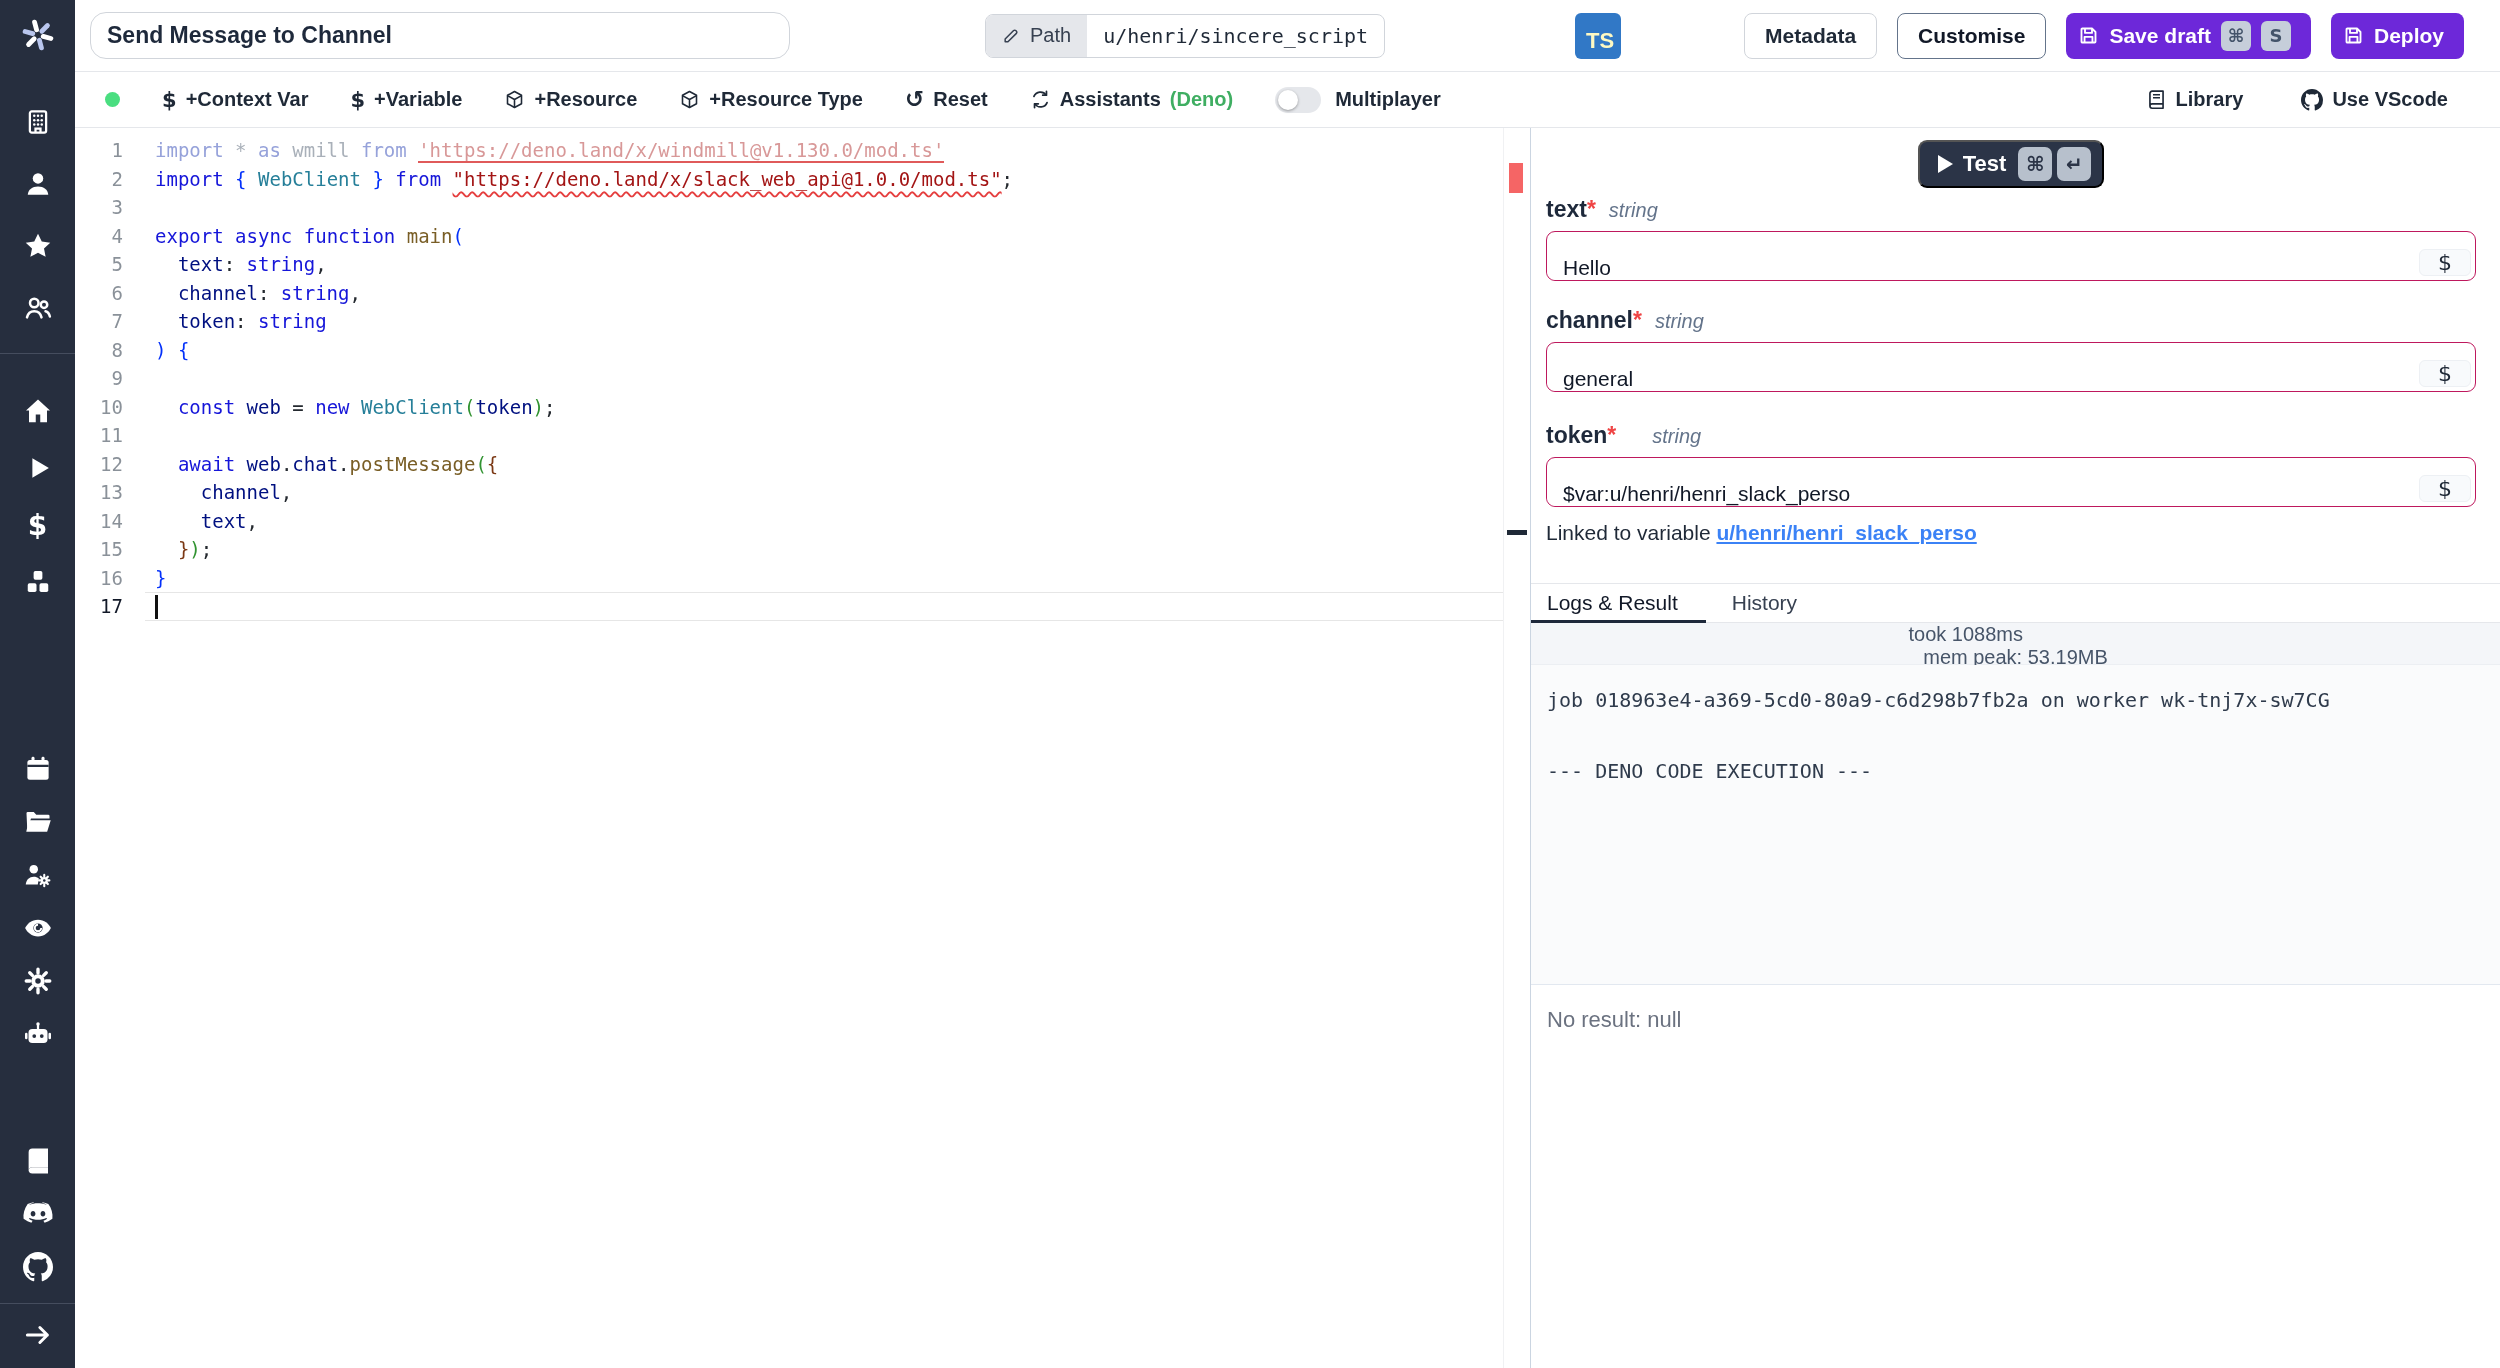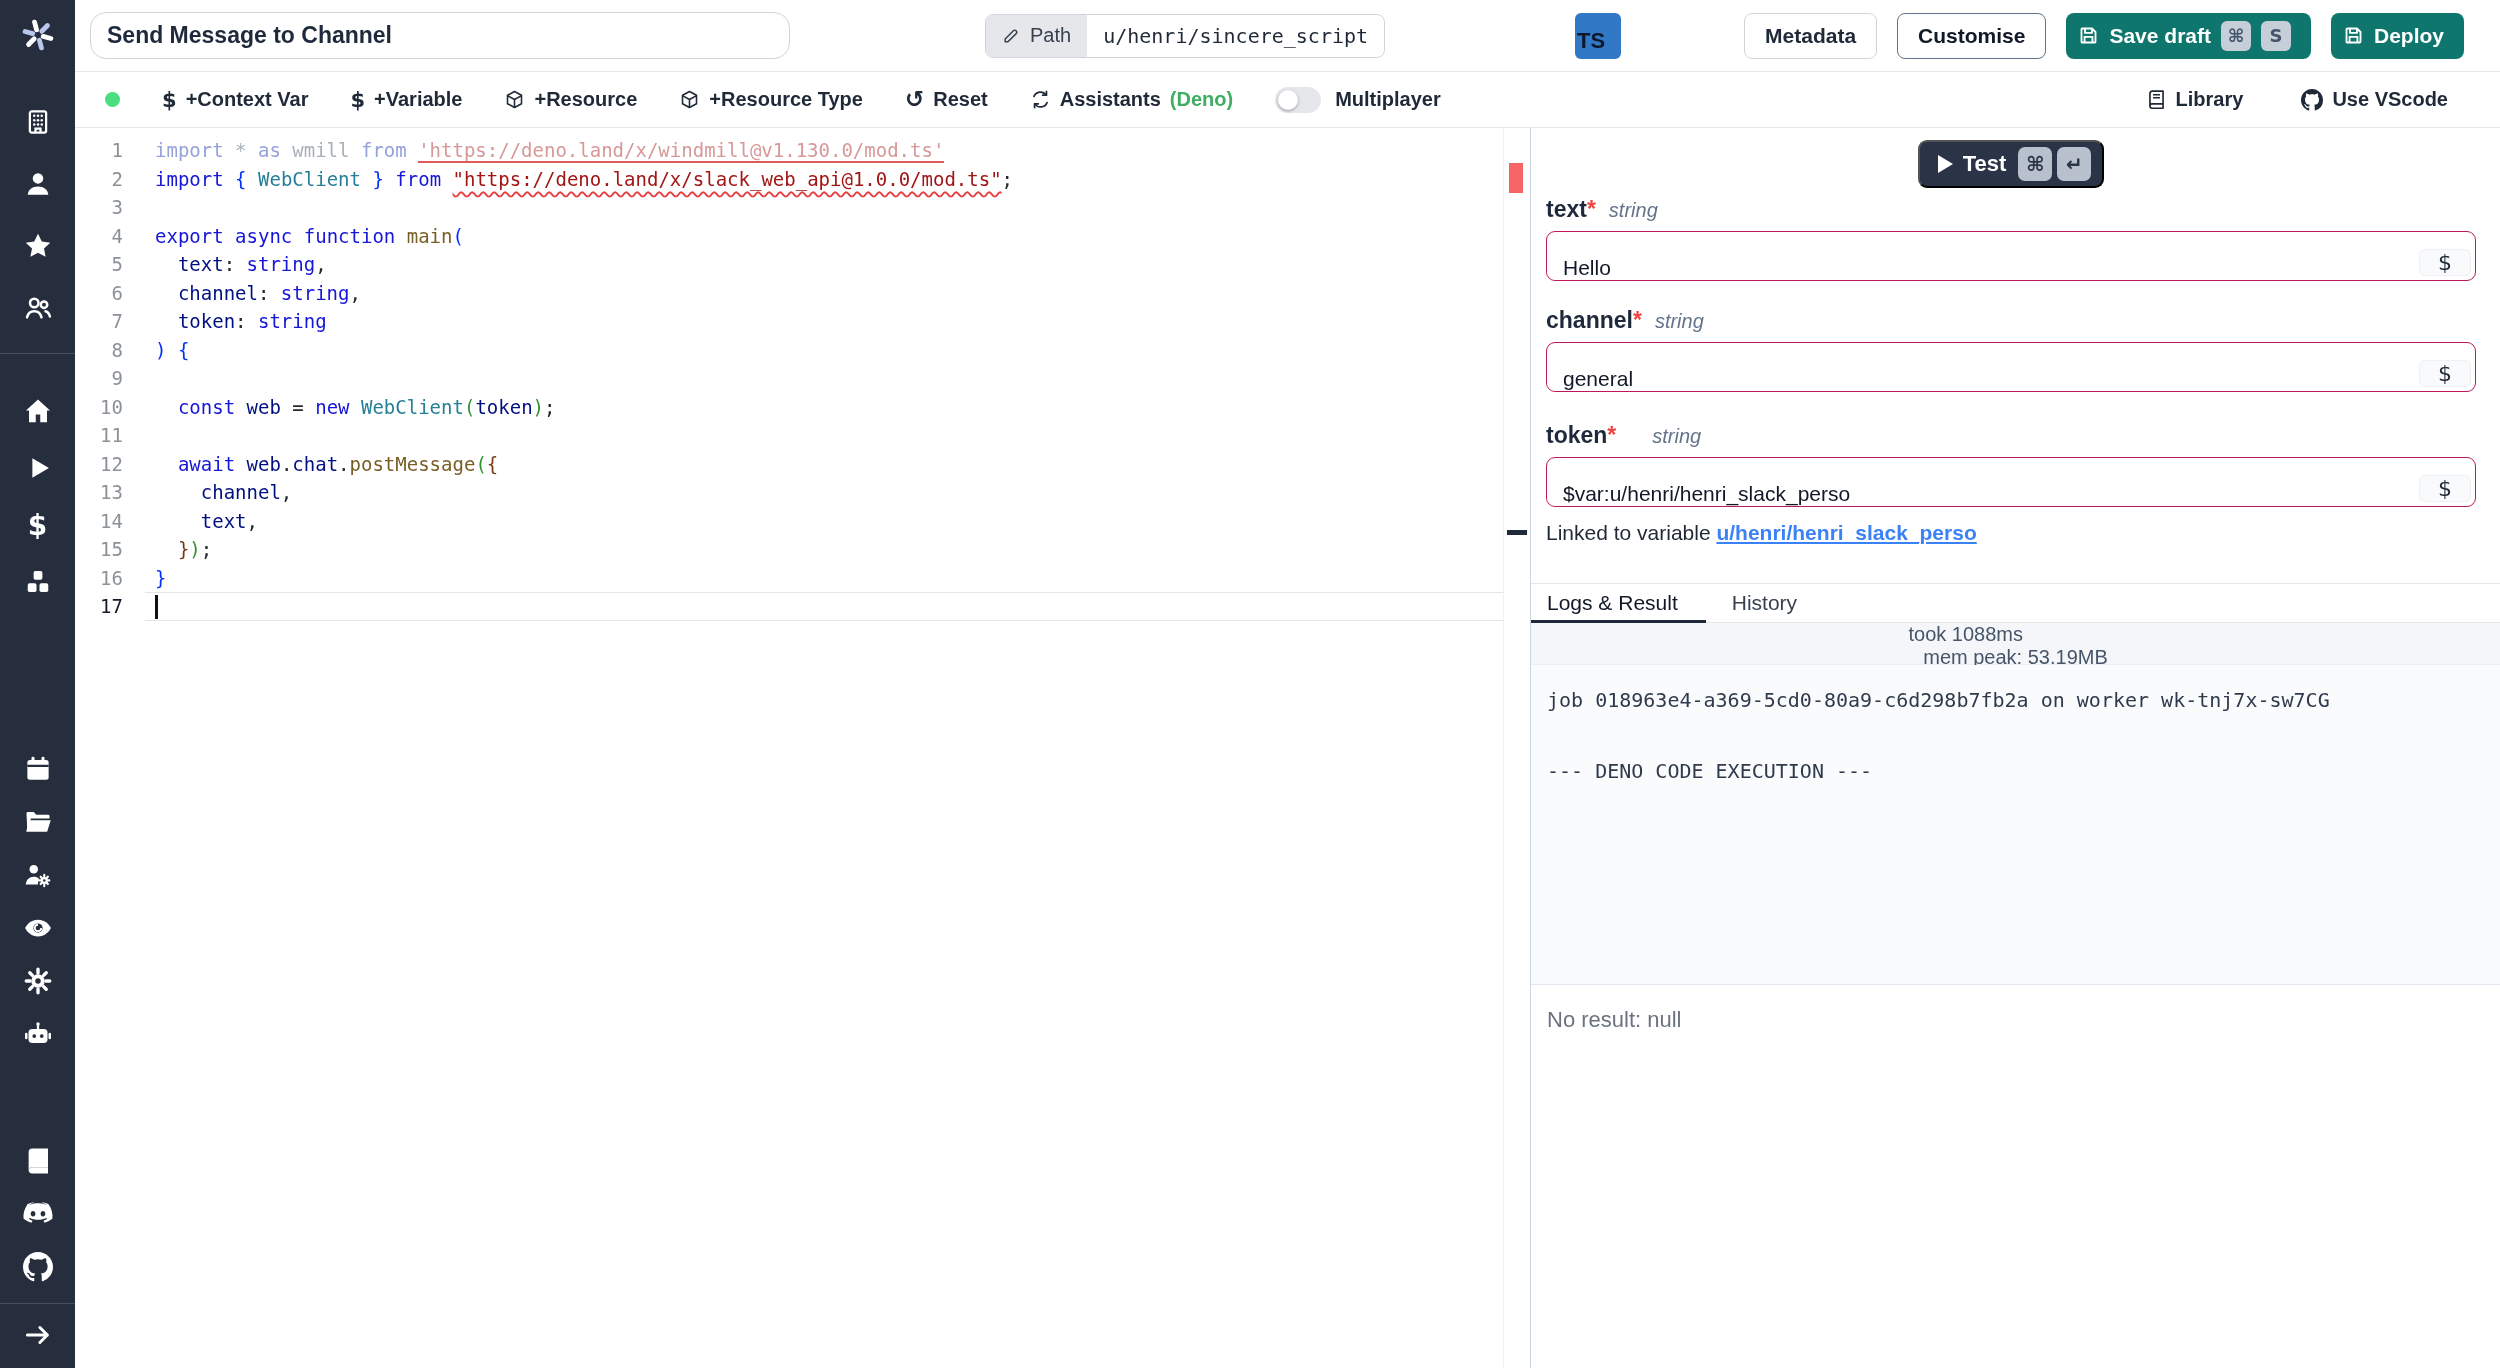--- a/index.html
+++ b/index.html
@@ -30,29 +30,29 @@
   .title-input { width:700px; height:47px; border:1px solid #D1D5DB; border-radius:16px;
     font-size:23px; font-weight:600; color:#1E293B; padding:0 16px;
     font-family:"Liberation Sans", sans-serif; outline:none; }
   .path-chip { margin-left:195px; height:44px; display:flex; align-items:stretch;
     border:1px solid #D1D5DB; border-radius:8px; overflow:hidden; cursor:pointer; background:#fff; }
   .path-chip .chip-left { background:#E5E7EB; display:flex; align-items:center; gap:9px;
     padding:0 16px; font-size:20px; font-weight:500; color:#374151; }
   .path-chip .chip-right { display:flex; align-items:center; padding:0 16px;
     font-family:"DejaVu Sans Mono", monospace; font-size:20px; color:#1F2937; }
   .ts-badge { margin-left:190px; width:46px; height:46px; background:#3178C6; border-radius:6px;
-    color:#0f172a; font-size:22px; font-weight:700; display:flex; align-items:flex-end;
-    justify-content:flex-end; padding:0 16px 5px 0; flex-shrink:0; }
+    color:#fef9c3; font-size:22px; font-weight:700; display:flex; align-items:flex-end;
+    justify-content:flex-end; padding:0 7px 5px 0; flex-shrink:0; }
   .topbar-right { margin-left:auto; display:flex; align-items:center; gap:20px; }
   .btn { height:46px; border-radius:8px; display:inline-flex; align-items:center; gap:10px;
     font-size:21px; font-weight:600; padding:0 20px; cursor:pointer; border:1px solid transparent;
     font-family:"Liberation Sans", sans-serif; background:#fff; }
   .btn.outline { border:1px solid #D1D5DB; color:#1F2937; }
   .btn.outline-dark { border:1.6px solid #64748B; color:#111827; }
-  .btn.slate { background:#0f766e; color:#fff; border:none;padding-left:12px; }
+  .btn.slate { background:#6d28d9; color:#fff; border:none;padding-left:12px; }
   .keycap { min-width:30px; height:30px; border-radius:6px; background:#C6CEDA; color:#44546A;
     display:inline-flex; align-items:center; justify-content:center; font-size:18px;
     font-weight:700; padding:0 6px; font-family:"DejaVu Sans", sans-serif; }
 
   
   .toolbar { height:56px; background:#fff; border-bottom:1px solid #E5E7EB; display:flex;
     align-items:center; padding:0 52px 0 30px; gap:42px; flex-shrink:0; }
   .tb-item { display:inline-flex; align-items:center; gap:9px; font-size:20px; font-weight:600;
     color:#1F2937; cursor:pointer; white-space:nowrap; }
   .tb-dollar { font-family:"DejaVu Sans", sans-serif; font-weight:700; font-size:21px; }

